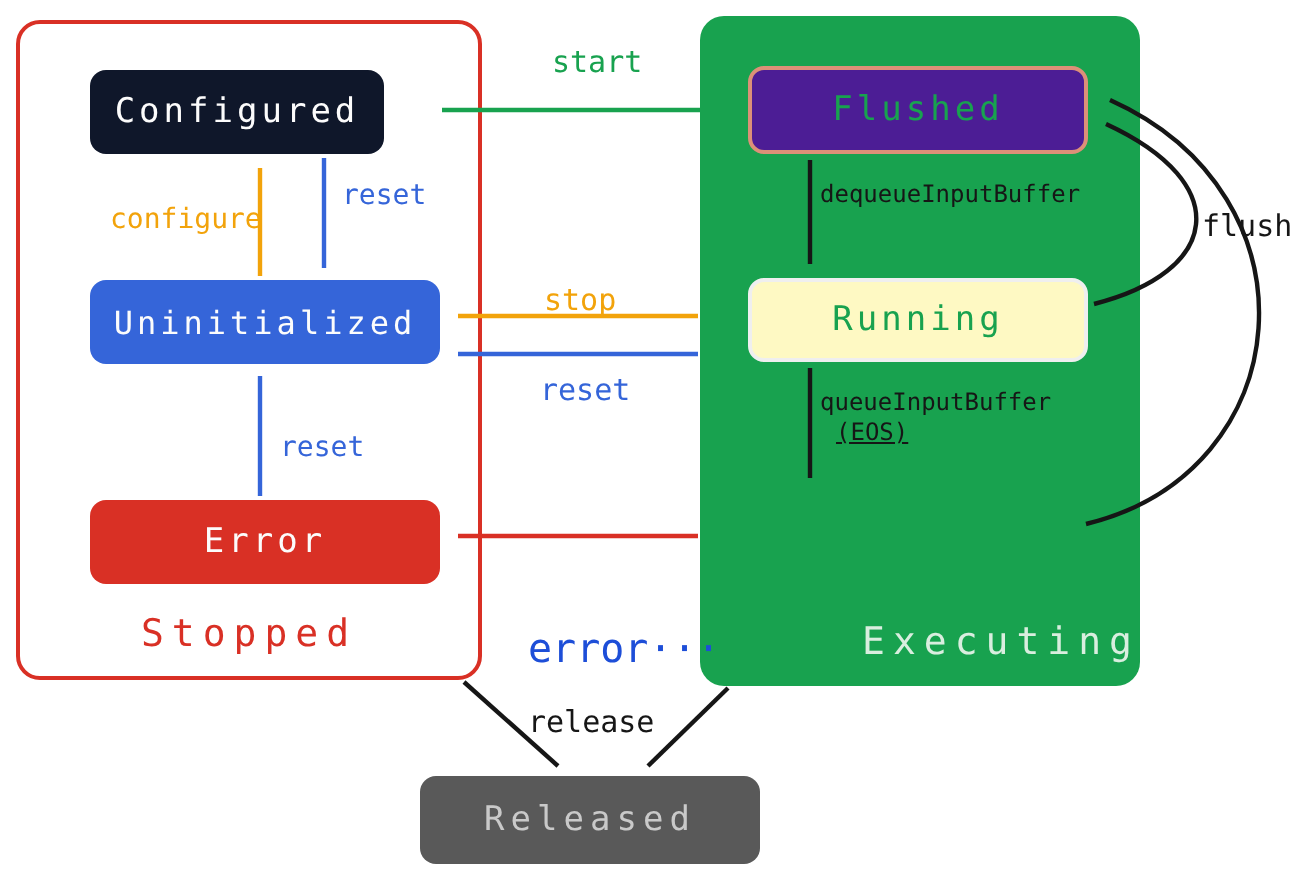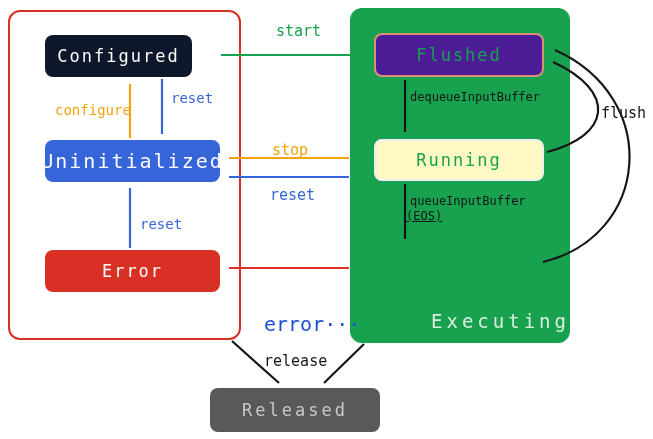--- a/index.html
+++ b/index.html
@@ -14,51 +14,52 @@
   .grp-label{position:absolute;z-index:2;font-size:19px;letter-spacing:4px;}
   .stopped-label{left:8px;top:306px;width:233px;text-align:center;color:#D93025;}
   .executing-label{left:350px;top:310px;width:220px;text-align:right;color:#D9EEDF;}
   
   .state{
     position:absolute;z-index:2;box-sizing:border-box;
     display:flex;align-items:center;justify-content:center;
     border-radius:8px;font-size:17px;letter-spacing:2px;white-space:nowrap;
   }
   .st-configured{left:45px;top:35px;width:147px;height:42px;background:#0f172a;color:#FCFCFC;}
-  .st-uninitialized{left:45px;top:140px;width:175px;height:42px;background:#3565D9;color:#FCFCFC;font-size:20px;}
+  .st-uninitialized{left:45px;top:140px;width:175px;height:42px;background:#3565D9;color:#FCFCFC;font-size:16px;}
   .st-error{left:45px;top:250px;width:175px;height:42px;background:#D93025;color:#FCFCFC;}
   .st-flushed{left:374px;top:33px;width:170px;height:44px;background:#4c1d95;border:2px solid #DC9078;color:#18A24F;}
   .st-running{left:374px;top:139px;width:170px;height:42px;background:#fef9c3;border:2px solid #EFEFEF;color:#18A24F;}
   .st-eos{left:374px;top:246px;width:170px;height:42px;background:#FFFEF8;border:2px solid #E6C42E;color:#18A24F;font-size:15px;letter-spacing:1px;}
   .st-released{left:210px;top:388px;width:170px;height:44px;background:#595959;color:#C9C9C9;letter-spacing:3px;}
   
   .arrows{position:absolute;left:0;top:0;z-index:5;pointer-events:none;}
   .arrows path{fill:none;stroke-width:2.2px;}
   
   .lbl{position:absolute;z-index:6;font-size:15px;white-space:nowrap;}
   .lbl-start{left:276px;top:22px;color:#18A24F;}
   .lbl-configure{left:55px;top:102px;color:#F2A30B;font-size:14px;}
   .lbl-reset-top{left:171px;top:90px;color:#3565D9;font-size:14px;}
   .lbl-stop{left:272px;top:141px;color:#F2A30B;}
   .lbl-reset-mid{left:270px;top:186px;color:#3565D9;}
   .lbl-reset-err{left:140px;top:216px;color:#3565D9;font-size:14px;}
   .lbl-error{left:264px;top:276px;color:#1d4ed8;font-size:20px;margin-top:36px;}
   .lbl-dequeue{left:410px;top:90px;color:#161616;font-size:12px;}
   .lbl-queue{left:410px;top:194px;color:#161616;font-size:12px;}
-  .lbl-eos{left:406px;top:209px;color:#161616;font-size:12px;text-decoration:underline;}
+  .lbl-eos{left:418px;top:209px;color:#161616;font-size:12px;text-decoration:underline;}
   .lbl-flush{left:601px;top:104px;color:#161616;}
   .lbl-release{left:264px;top:352px;color:#161616;}
 </style>
 </head>
 <body>
 
 <div class="diagram">
 
   <div class="grp stopped-grp"></div>
   <div class="grp executing-grp"></div>
+  <div class="grp-label stopped-label">Stopped</div>
   <div class="grp-label executing-label">Executing</div>
 
   <div class="state st-configured">Configured</div>
   <div class="state st-uninitialized">Uninitialized</div>
   <div class="state st-error">Error</div>
   <div class="state st-flushed">Flushed</div>
   <div class="state st-running">Running</div>
   <div class="state st-released">Released</div>
 
   <svg class="arrows" width="653" height="439" viewBox="0 0 653 439">

